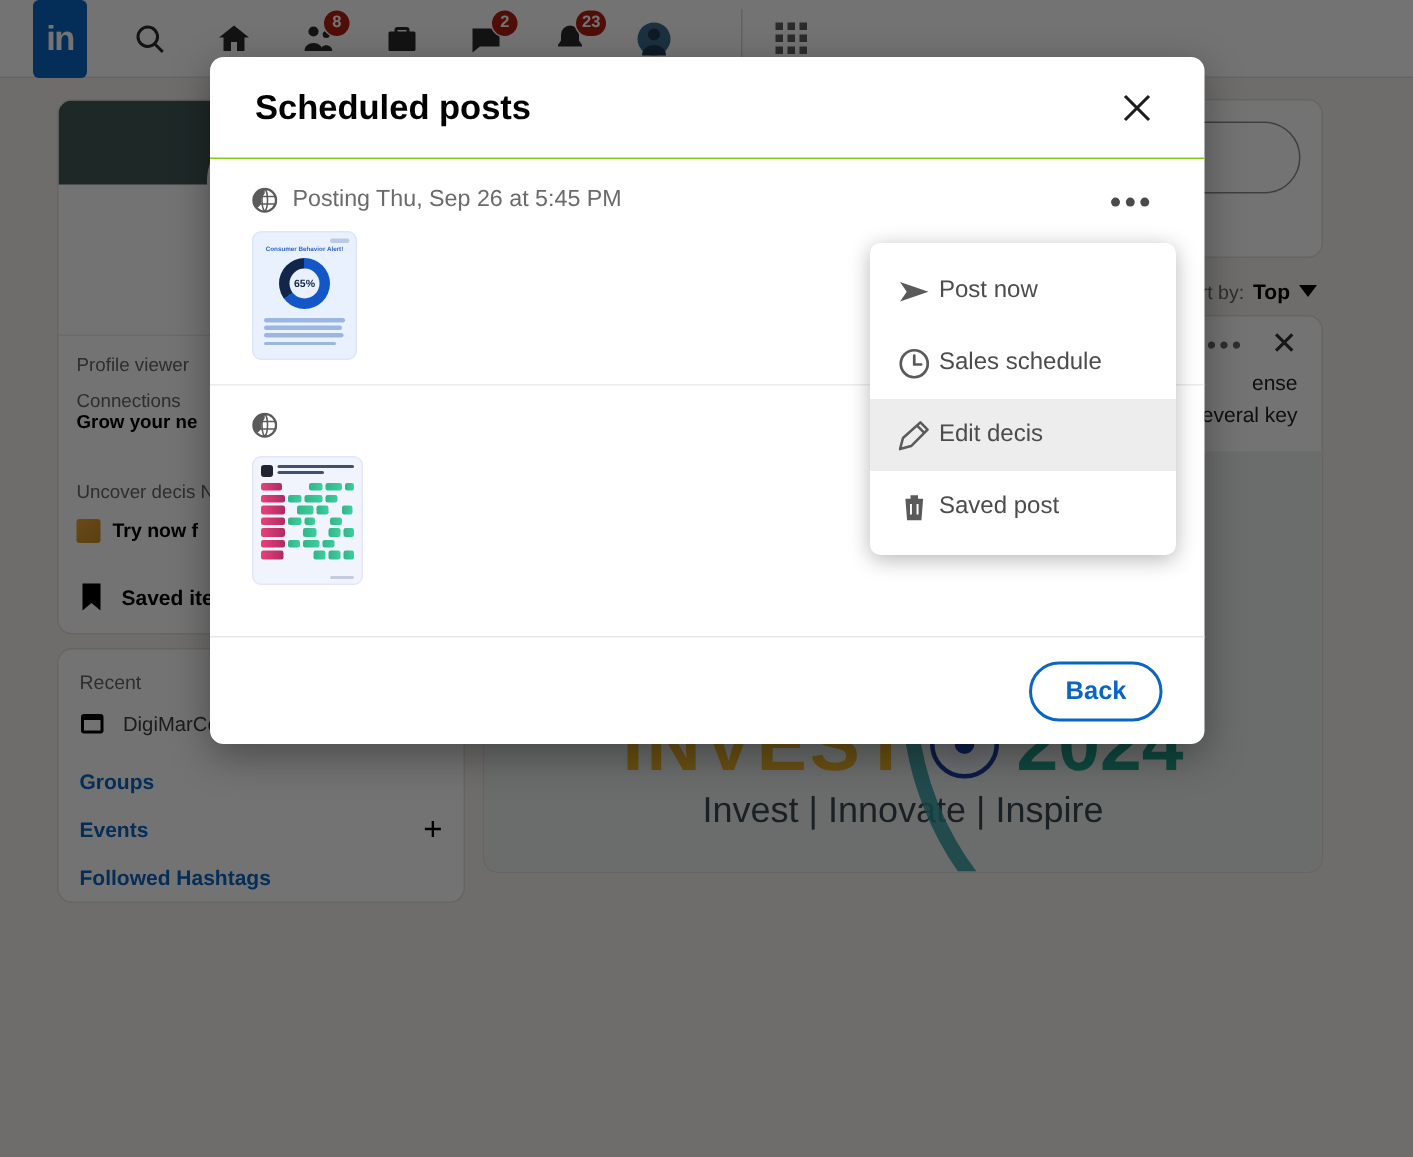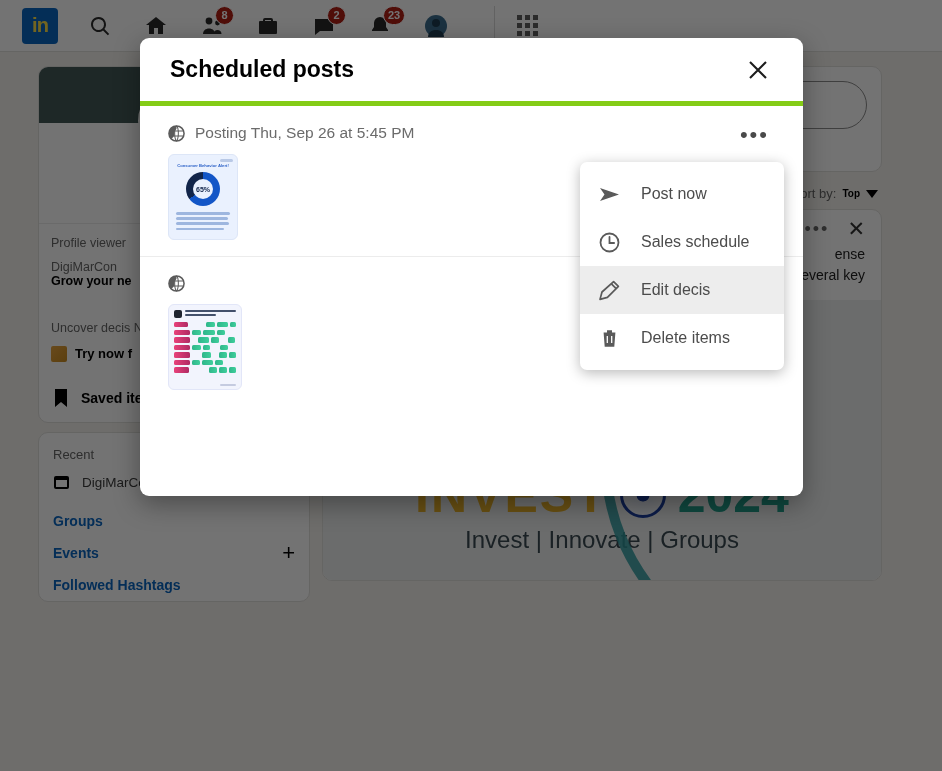--- a/index.html
+++ b/index.html
@@ -13,22 +13,22 @@
 
   
   .bg-layer { position: absolute; inset: 0; }
 
   .navbar {
     position: absolute; top: 0; left: 0; width: 942px; height: 52px;
     background: #fff; display: flex; align-items: center;
     border-bottom: 1px solid #e0dfdc;
   }
   .li-logo {
-    width: 36px; height: 36px; margin-left: 22px; background: #0a66c2;
-    border-radius: 4px; color: #fde047; font-weight: bold; font-size: 20px;
+    width: 36px; height: 52px; margin-left: 22px; background: #0a66c2;
+    border-radius: 4px; color: #ffffff; font-weight: bold; font-size: 23px;
     display: flex; align-items: center; justify-content: center;
     letter-spacing: -1px; font-family: "Liberation Sans", sans-serif;
   }
   .nav-icons { display: flex; align-items: center; margin-left: 14px; }
   .nav-item {
     width: 56px; height: 52px; display: flex; align-items: center;
     justify-content: center; position: relative; cursor: pointer;
   }
   .nav-item svg { fill: #2b2b2b; }
   .badge {
@@ -73,21 +73,21 @@
   .plus-sign { font-size: 22px; color: #000; font-weight: 400; line-height: 14px; }
 
   
   .feed-col { position: absolute; left: 322px; top: 66px; width: 560px; }
   .composer { background:#fff; border:1px solid #e0dfdc; border-radius:10px; padding:14px; }
   .composer-top { display: flex; align-items: center; gap: 10px; }
   .comp-avatar { width: 48px; height: 48px; border-radius: 50%; background: #7e8b7a; flex: none; }
   .comp-box { flex: 1; height: 48px; border: 1px solid #8c8c8c; border-radius: 28px; }
   .composer-actions { display: flex; gap: 16px; margin-top: 12px; padding-left: 4px; font-size: 14px; color: #5f5f5f; }
   .sortbar { display: flex; justify-content: flex-end; align-items: center; gap: 6px; font-size: 13px; color: #666; margin: 14px 4px 8px; }
-  .sortbar b { color: #000; font-size: 10px; }
+  .sortbar b { color: #000; font-size: 14px; }
   .caret { width: 0; height: 0; border-left: 6px solid transparent; border-right: 6px solid transparent; border-top: 8px solid #000; }
   .post-card { background: #fff; border: 1px solid #e0dfdc; border-radius: 10px; overflow: hidden; }
   .post-head { display: flex; justify-content: flex-end; align-items: center; gap: 18px; padding: 12px 16px 4px; }
   .post-dots { letter-spacing: 2px; color: #666; font-size: 18px; line-height: 10px; }
   .post-x { font-size: 21px; color: #333; line-height: 14px; }
   .post-text { padding: 4px 16px 14px; font-size: 14px; line-height: 21px; color: #222; text-align: right; }
   .poster {
     height: 280px; background: #eef0ef; position: relative; overflow: hidden;
     display: flex; flex-direction: column; align-items: center; justify-content: center;
   }
@@ -115,21 +115,21 @@
 
   
   .modal {
     position: absolute; left: 140px; top: 38px; width: 663px; height: 458px;
     background: #fff; border-radius: 9px;
     box-shadow: 0 8px 26px rgba(0,0,0,.35);
     display: flex; flex-direction: column;
   }
   .modal-header {
     height: 68px; display: flex; align-items: center; justify-content: space-between;
-    padding: 0 30px 0 30px; border-bottom: 5px solid #84cc16; flex: none;
+    padding: 0 30px 0 30px; border-bottom: 1px solid #84cc16; flex: none;
   }
   .modal-title { font-size: 23px; font-weight: bold; color: #000; }
   .modal-close { cursor: pointer; width: 30px; height: 30px; display: flex; align-items: center; justify-content: center; }
   .modal-body { flex: 1; overflow: hidden; }
   .sched-row { padding: 18px 28px 16px; border-bottom: 1px solid #ececec; position: relative; }
   .sched-row:last-child { border-bottom: none; }
   .sched-meta { display: flex; align-items: center; gap: 10px; }
   .globe { width: 17px; height: 17px; flex: none; }
   .sched-date { font-size: 15.5px; color: #6b6b6b; }
   .row-dots {
@@ -183,21 +183,21 @@
     padding: 0 22px; cursor: pointer; font-family: "Liberation Sans", sans-serif;
   }
 
   
   .dropdown {
     position: absolute; left: 580px; top: 162px; width: 204px;
     background: #fff; border-radius: 7px; box-shadow: 0 3px 14px rgba(0,0,0,.28);
     padding: 8px 0; overflow: hidden;
   }
   .dd-item {
-    display: flex; align-items: center; gap: 21px; height: 48px;
+    display: flex; align-items: center; gap: 6px; height: 48px;
     padding: 0 18px; font-size: 16px; color: #4c4c4c; cursor: pointer;
   }
   .dd-item.active { background: #ededed; }
   .dd-icon { width: 22px; height: 22px; flex: none; display: flex; align-items: center; justify-content: center; }
   .dd-icon svg { fill: #5a5a5a; }
 </style>
 </head>
 <body>
 
 <div id="root">
@@ -269,21 +269,21 @@
 
     <div class="left-col">
       <div class="card">
         <div class="profile-banner"></div>
         <div class="profile-avatar"></div>
         <div class="profile-name">Anw</div>
         <div class="profile-sub">Content M</div>
         <div class="stat-block">
           <div class="stat-row">Profile viewer</div>
           <div class="stat-row">
-            <span>DigiMarCon</span>
+            <span>Connections</span>
             <b>Grow your ne</b>
           </div>
         </div>
         <div class="promo-block">
           <span>Uncover decis Nav</span>
           <div class="promo-cta">
             <span class="gold-sq"></span>
             <span>Try now f</span>
           </div>
         </div>
@@ -355,21 +355,21 @@
                 </div>
               <div class="dia dia-bot"></div>
             </div>
           </div>
           <div class="poster-rules"></div>
           <div class="invest-row">
             <div class="invest-t">INVEST</div>
             <div class="chakra"></div>
             <div class="year-t">2024</div>
           </div>
-          <div class="tagline">Invest | Innovate | Groups</div>
+          <div class="tagline">Invest | Innovate | Inspire</div>
         </div>
       </div>
     </div>
   </div>
 
   <div class="dim-overlay"></div>
 
   <div class="modal">
     <div class="modal-header">
       <div class="modal-title">Scheduled posts</div>
@@ -467,20 +467,23 @@
                 <span class="t2-cell" style="width:9px;margin-left:18px"></span>
                 <span class="t2-cell" style="width:8px"></span>
                 <span class="t2-cell" style="width:8px"></span>
               </div>
             <div class="t2-foot"></div>
           </div>
         </div>
       </div>
     </div>
 
+    <div class="modal-footer">
+      <button class="back-btn">Back</button>
+    </div>
   </div>
 
   <div class="dropdown">
     <div class="dd-item">
       <span class="dd-icon">
         <svg width="21" height="21" viewBox="0 0 21 21">
             <path d="M1 4l19 6.5L1 17l4.5-6.5z"></path>
           </svg>
       </span>
       <span>Post now</span>
@@ -503,17 +506,17 @@
       </span>
       <span>Edit decis</span>
     </div>
     <div class="dd-item">
       <span class="dd-icon">
         <svg width="21" height="21" viewBox="0 0 21 21">
             <path d="M2.5 4.5h16M8 4.5V2.2h5V4.5M4.6 4.5l1.1 14.3h9.6l1.1-14.3z"></path>
             <path d="M8.3 8v7M12.7 8v7" stroke="#fff" stroke-width="1.3"></path>
           </svg>
       </span>
-      <span>Delete items</span>
+      <span>Saved post</span>
     </div>
   </div>
 
 </div>
 
 </body></html>

